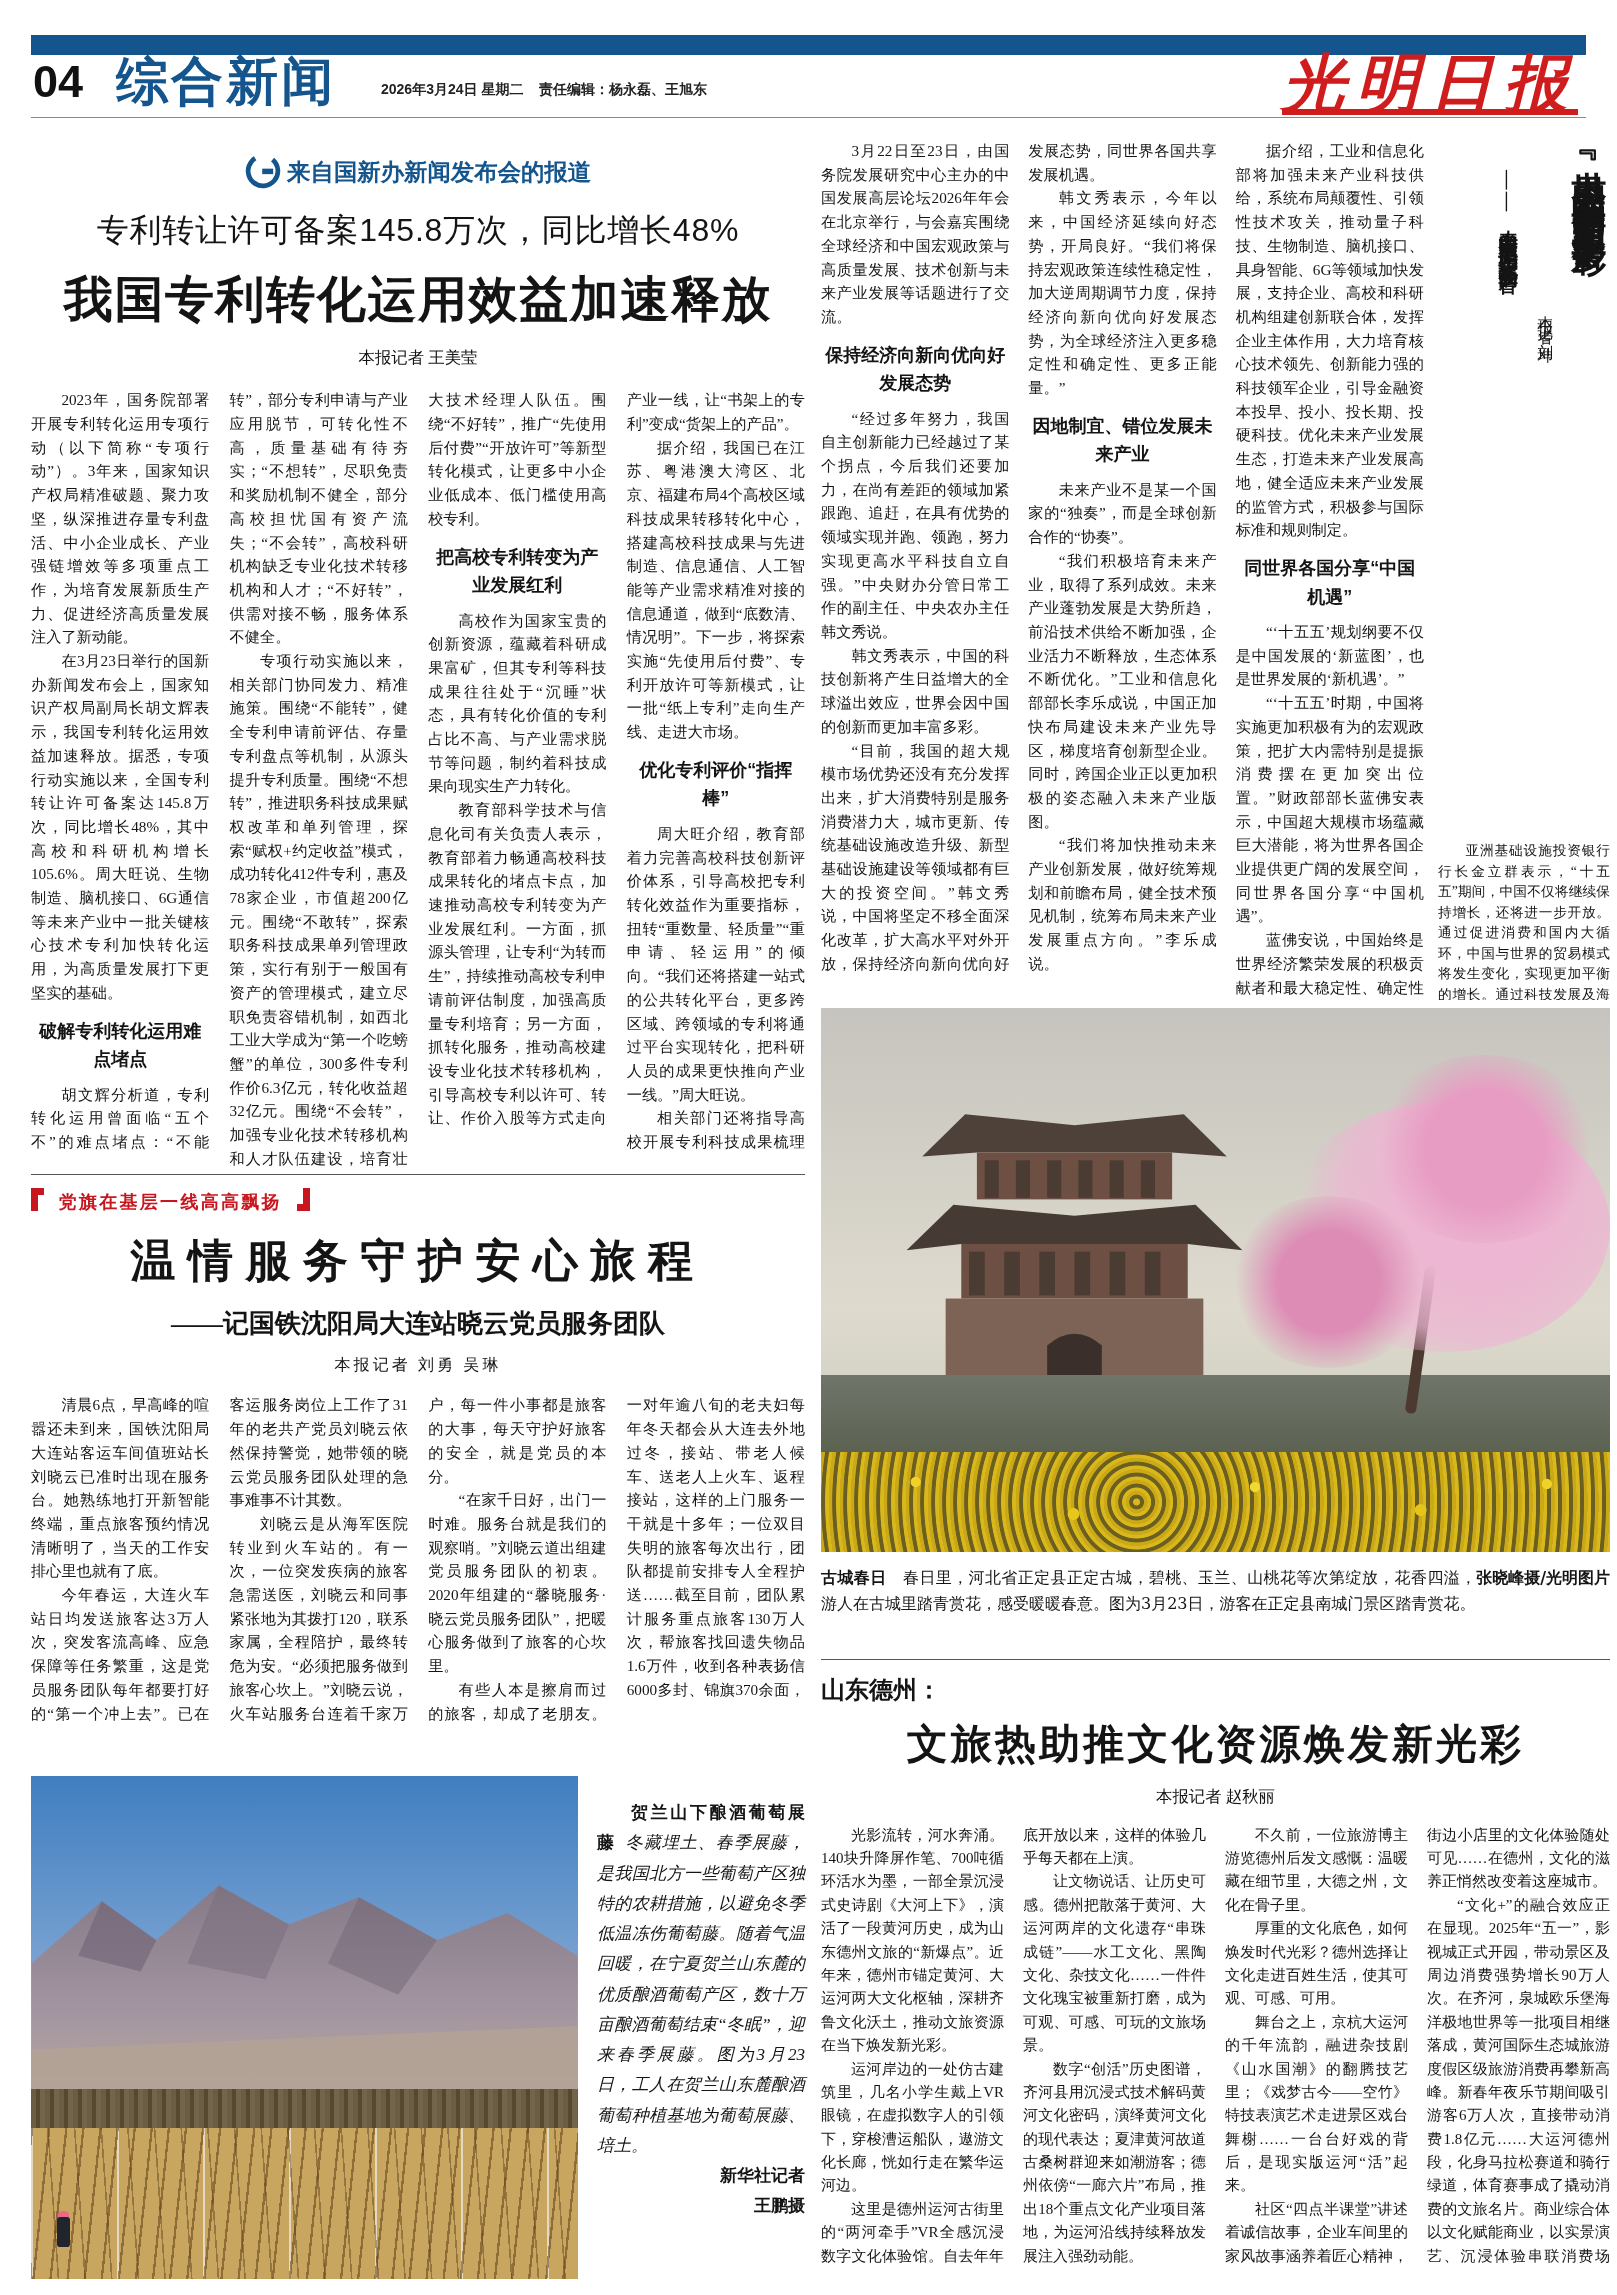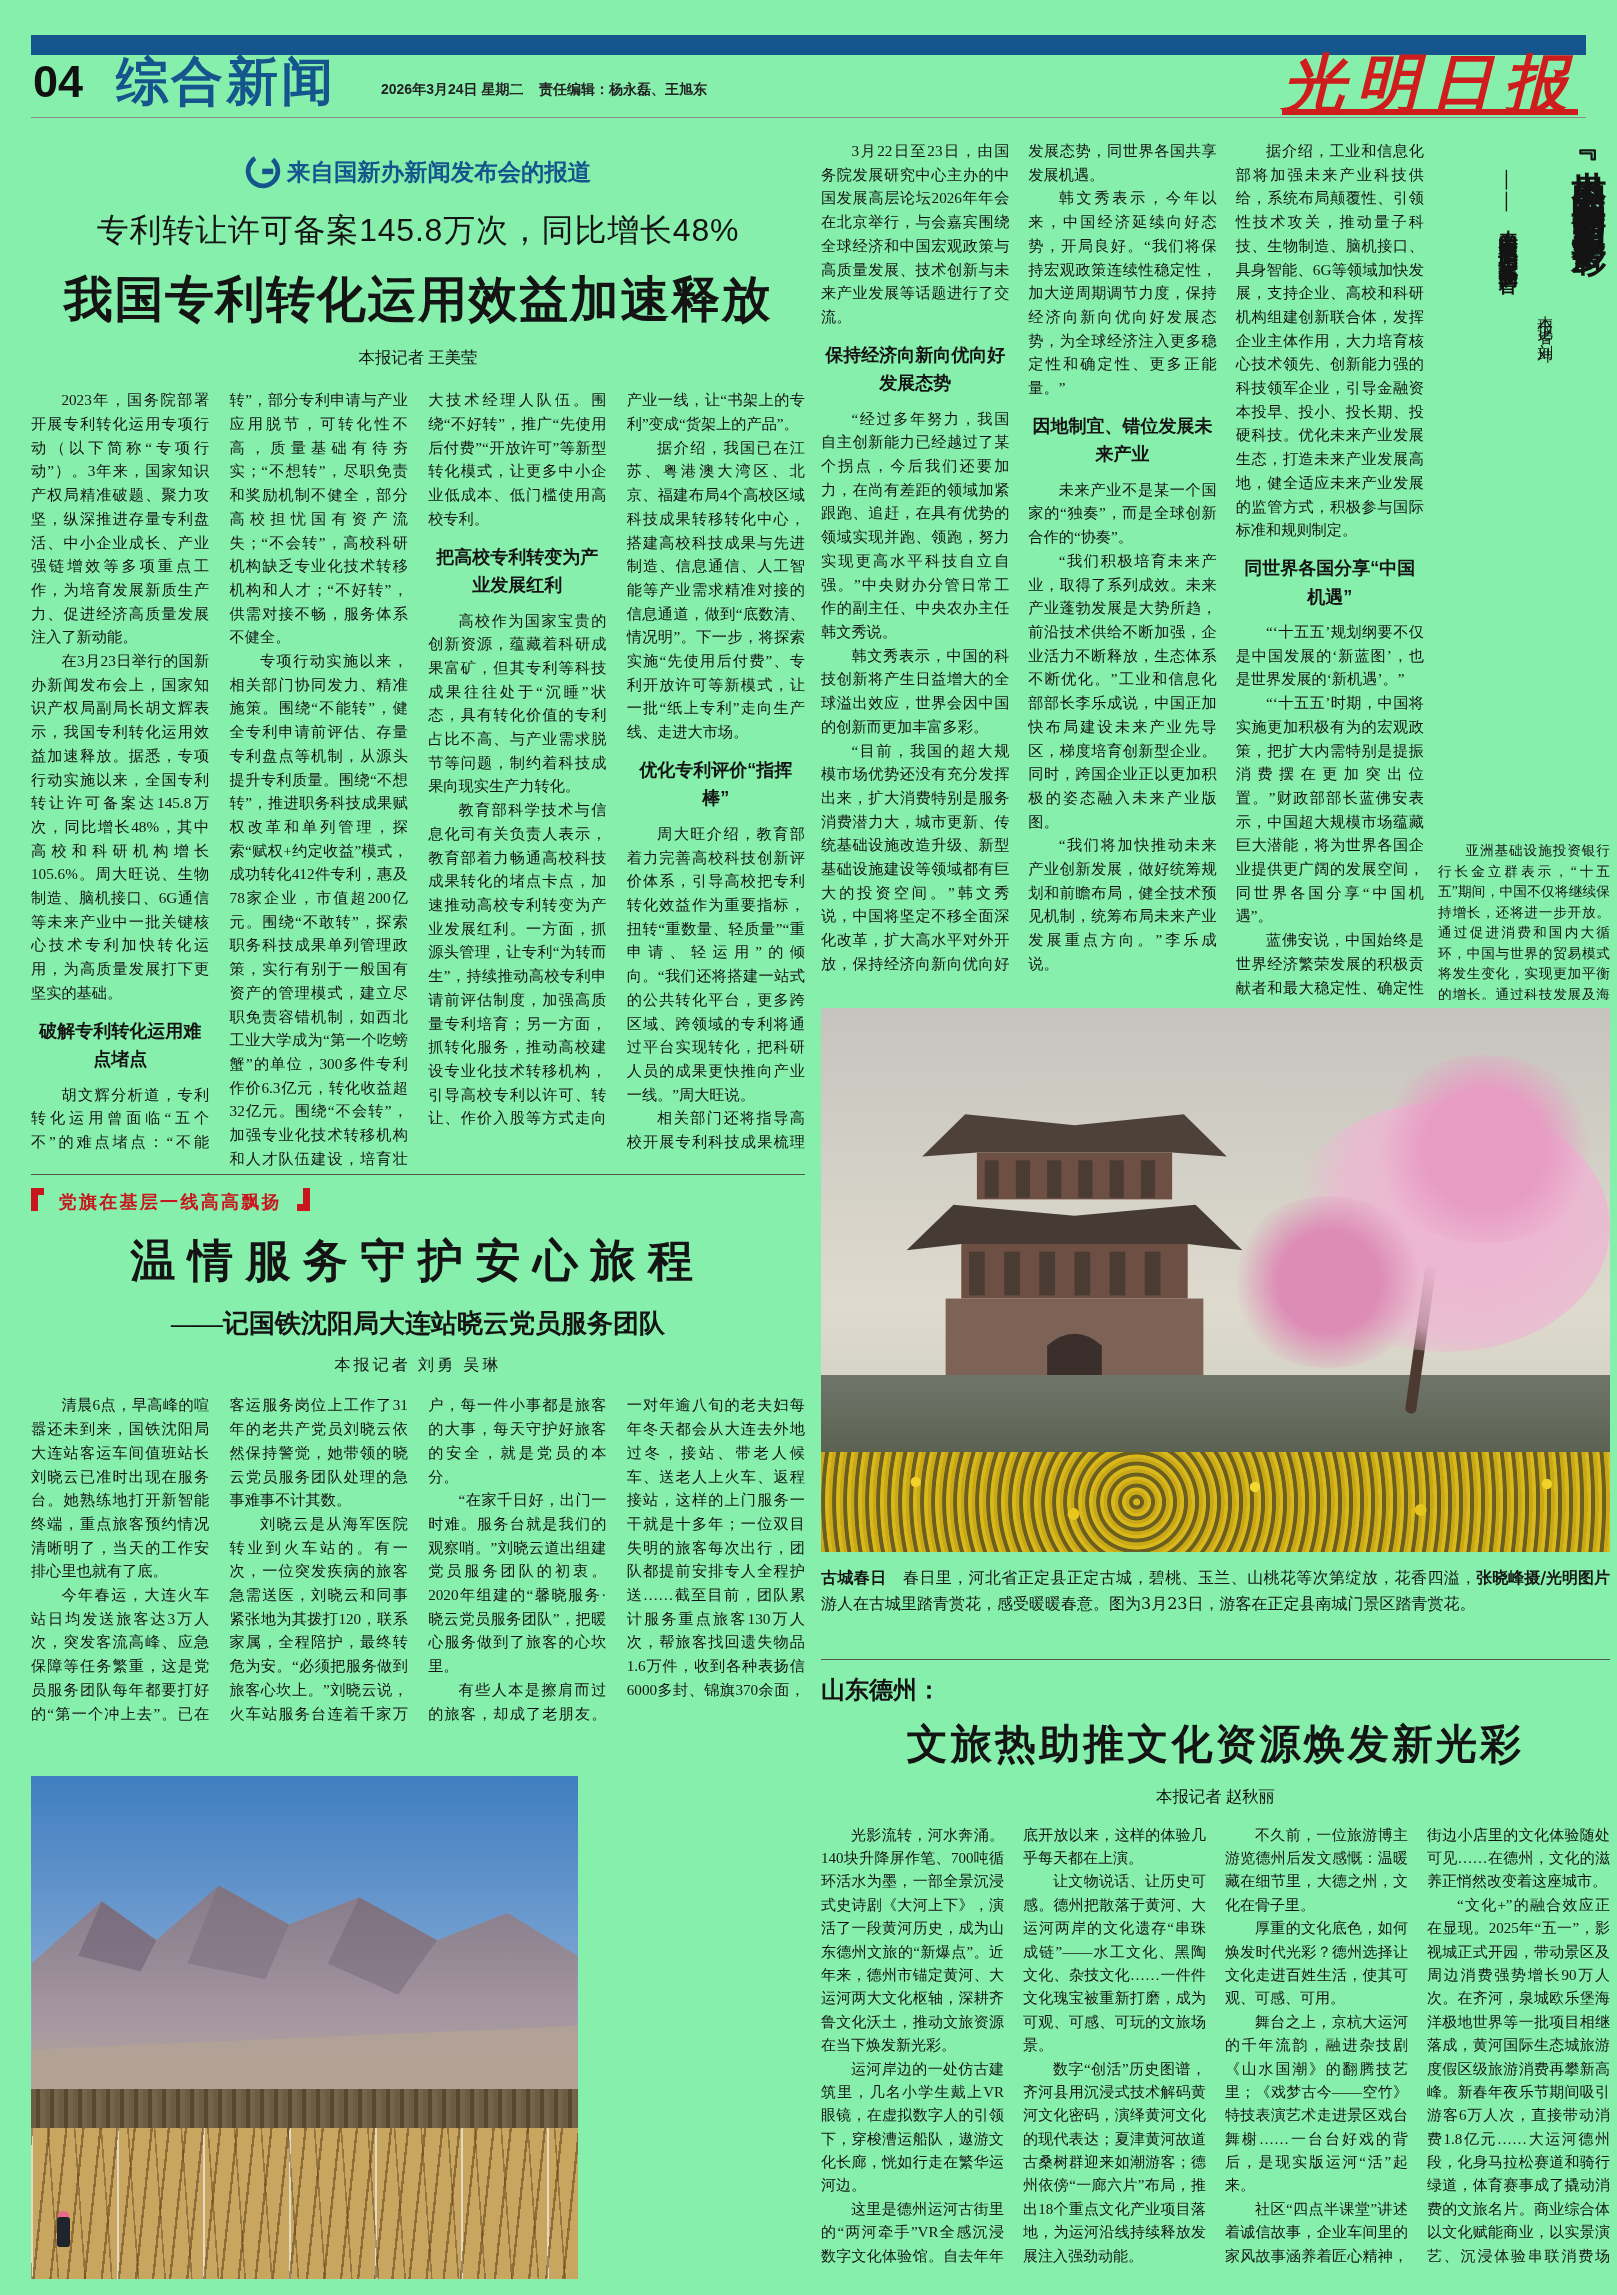--- a/index.html
+++ b/index.html
@@ -1,20 +1,20 @@
 <!DOCTYPE html>
 <html style="font-size:12.5px"><head>
 <meta charset="utf-8">
 <title>光明日报 04 综合新闻</title>
 <style>
   * { box-sizing: border-box; margin: 0; padding: 0; }
   html,body { background:#e8e8e4; }
   .page {
     position: relative; width: 1617px; height: 2295px;
-    margin: 0 auto; background: #86efac; color:#141414;
+    margin: 0 auto; background: #ffffff; color:#141414;
     font-family: "Liberation Serif", "DejaVu Serif", serif;
     overflow: hidden;
   }
   
   .topbar { position:absolute; left:31px; top:35px; width:1555px; height:20.3px; background:#15558d; }
   .pageno { position:absolute; left:33px; top:56px; font-family:"Liberation Sans","DejaVu Sans",sans-serif; font-size:45px; font-weight:bold; color:#111; }
   .section-name { position:absolute; left:116px; top:47px; font-family:"Liberation Sans","DejaVu Sans",sans-serif; font-size:52px; font-weight:900; color:#15558d; letter-spacing:3.1px; }
   .dateline { position:absolute; left:381px; top:81px; font-size:14px; font-weight:bold; color:#222; font-family:"Liberation Sans","DejaVu Sans",sans-serif; }
   .masthead { position:absolute; right:39px; top:41px; font-size:63px; color:#cf1d1d; font-style:italic; font-weight:bold; letter-spacing:11px; font-family:"DejaVu Serif","Liberation Serif",serif;text-decoration:underline; }
   .head-rule { position:absolute; left:31px; top:117px; width:1555px; height:0; border-top:1.6px solid #8a8a8a; }
@@ -236,20 +236,27 @@
         <path d="M90 40 L160 90 L140 130 L60 110 Z" fill="#6f6374" opacity="0.6"></path>
         <path d="M240 20 L330 70 L300 140 L200 120 Z" fill="#7a6c7c" opacity="0.5"></path>
         <path d="M420 35 L520 90 L470 160 L380 120 Z" fill="#6f6374" opacity="0.45"></path>
         <path d="M0 230 L700 200 L700 300 L0 300 Z" fill="#b3a294" opacity="0.8"></path>
       </svg>
       <div class="vy-trees"></div>
       <div class="vy-field"></div>
       <div class="vy-worker-hat"></div>
       <div class="vy-worker-body"></div>
     </div>
+    <div class="vy-caption">
+      <p style="text-indent:2em;">
+        <span class="cap-title">贺兰山下酿酒葡萄展藤</span>&nbsp;&nbsp;<span>冬藏埋土、春季展藤，是我国北方一些葡萄产区独特的农耕措施，以避免冬季低温冻伤葡萄藤。随着气温回暖，在宁夏贺兰山东麓的优质酿酒葡萄产区，数十万亩酿酒葡萄结束“冬眠”，迎来春季展藤。图为3月23日，工人在贺兰山东麓酿酒葡萄种植基地为葡萄展藤、培土。</span>
+      </p>
+      <p class="vy-credit">新华社记者</p>
+      <p class="vy-credit">王鹏摄</p>
+    </div>
   </div>
 
   <div class="dezhou">
     <div class="dz-kicker">山东德州：</div>
     <div class="dz-head">文旅热助推文化资源焕发新光彩</div>
     <div class="byline">本报记者 赵秋丽</div>
     <div class="body-cols dz-body">
         <p>光影流转，河水奔涌。140块升降屏作笔、700吨循环活水为墨，一部全景沉浸式史诗剧《大河上下》，演活了一段黄河历史，成为山东德州文旅的“新爆点”。近年来，德州市锚定黄河、大运河两大文化枢轴，深耕齐鲁文化沃土，推动文旅资源在当下焕发新光彩。</p>
         <p>运河岸边的一处仿古建筑里，几名小学生戴上VR眼镜，在虚拟数字人的引领下，穿梭漕运船队，遨游文化长廊，恍如行走在繁华运河边。</p>
         <p>这里是德州运河古街里的“两河牵手”VR全感沉浸数字文化体验馆。自去年年底开放以来，这样的体验几乎每天都在上演。</p>

